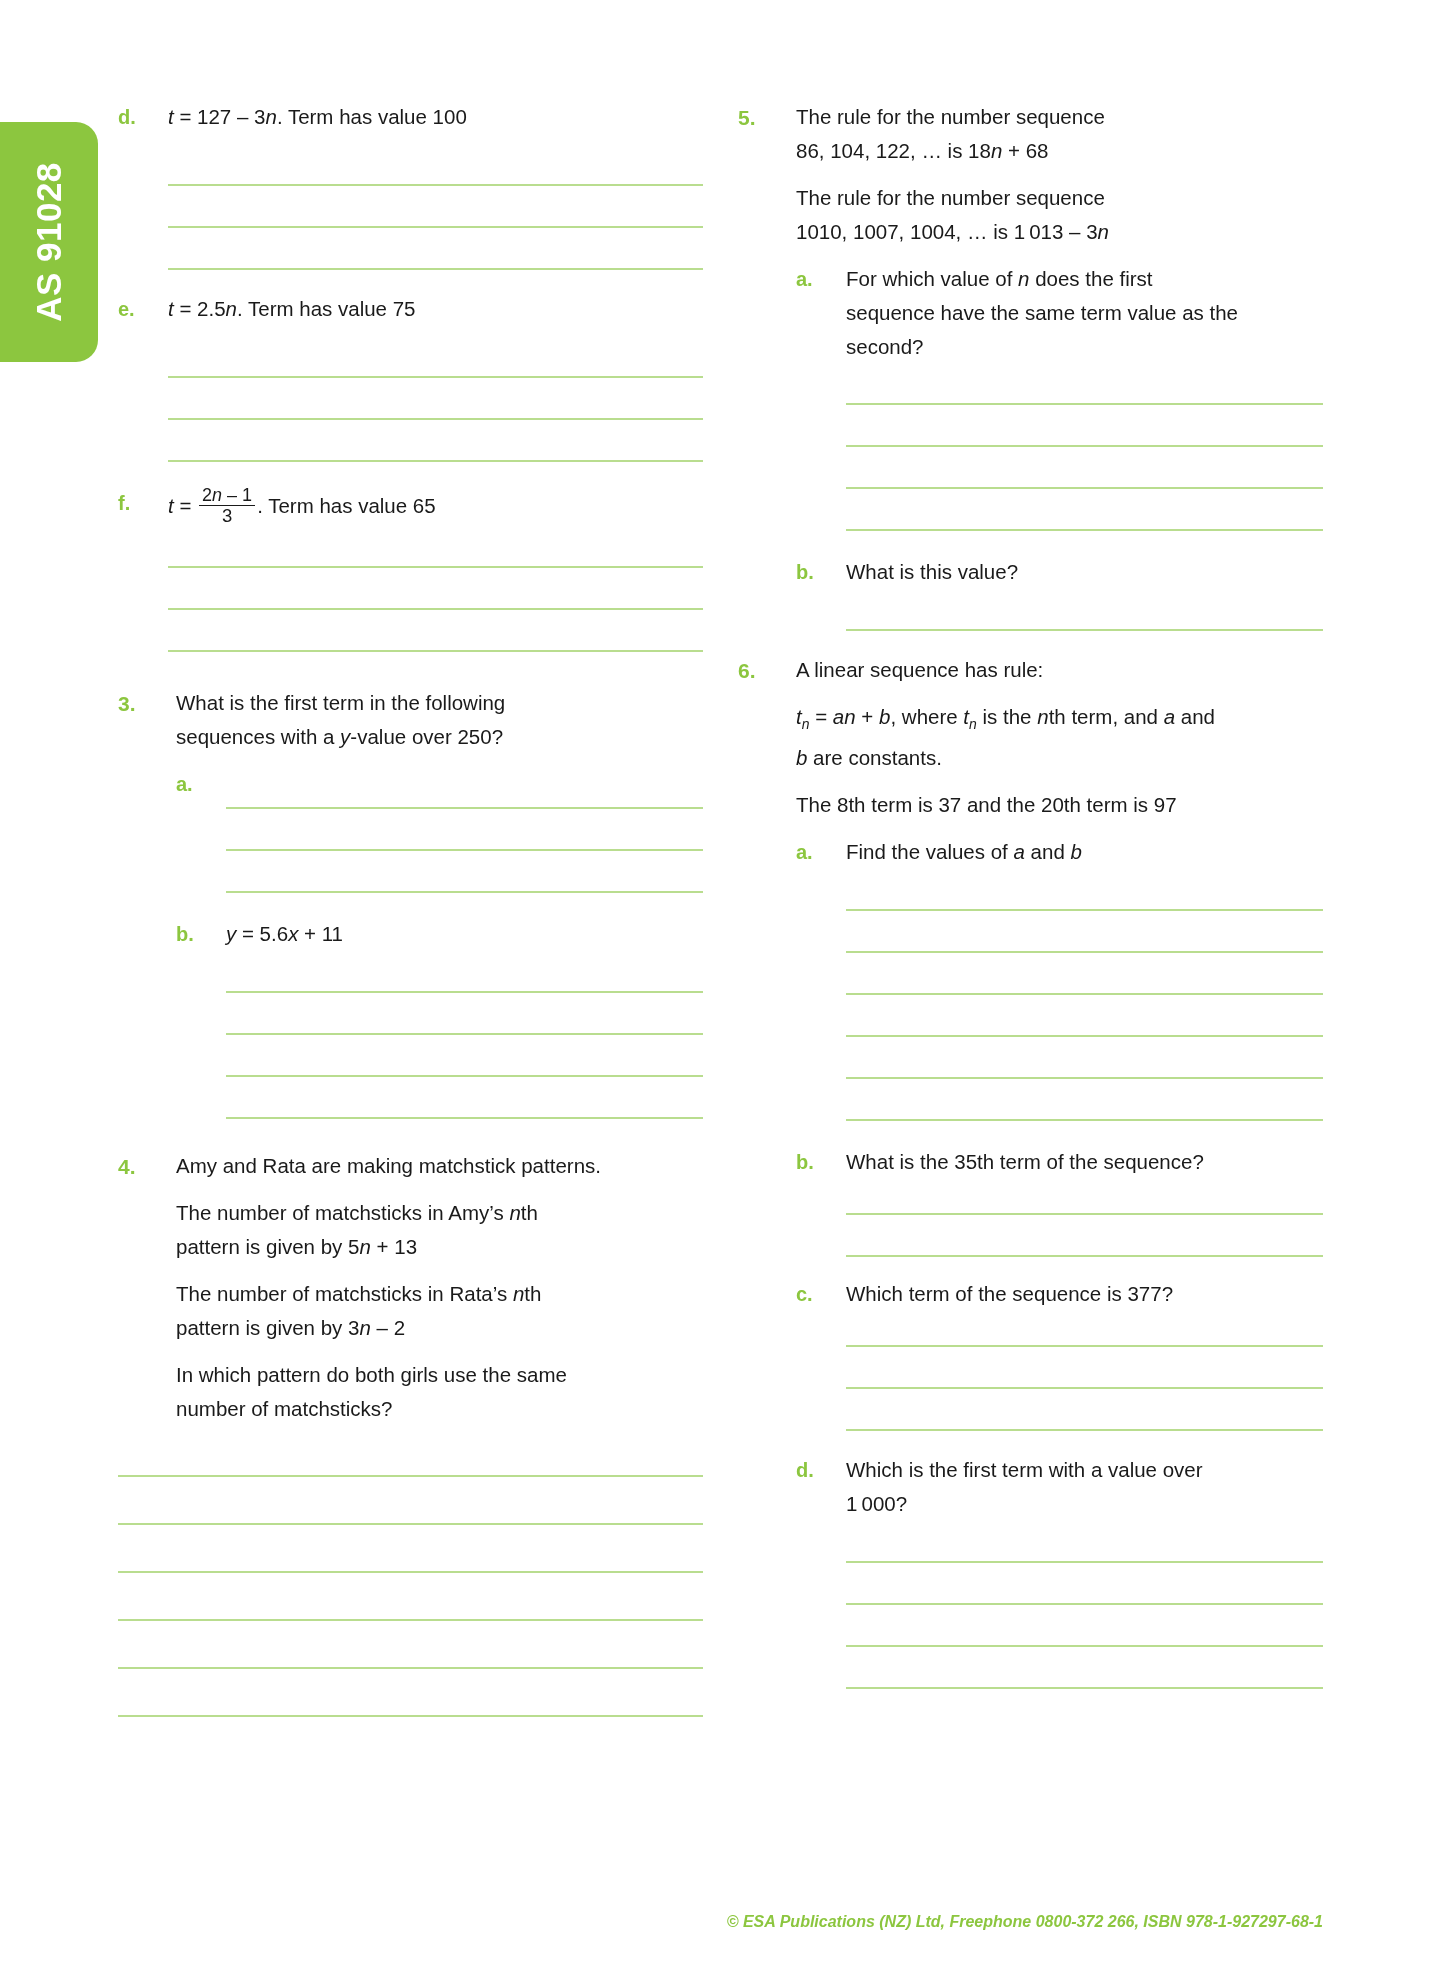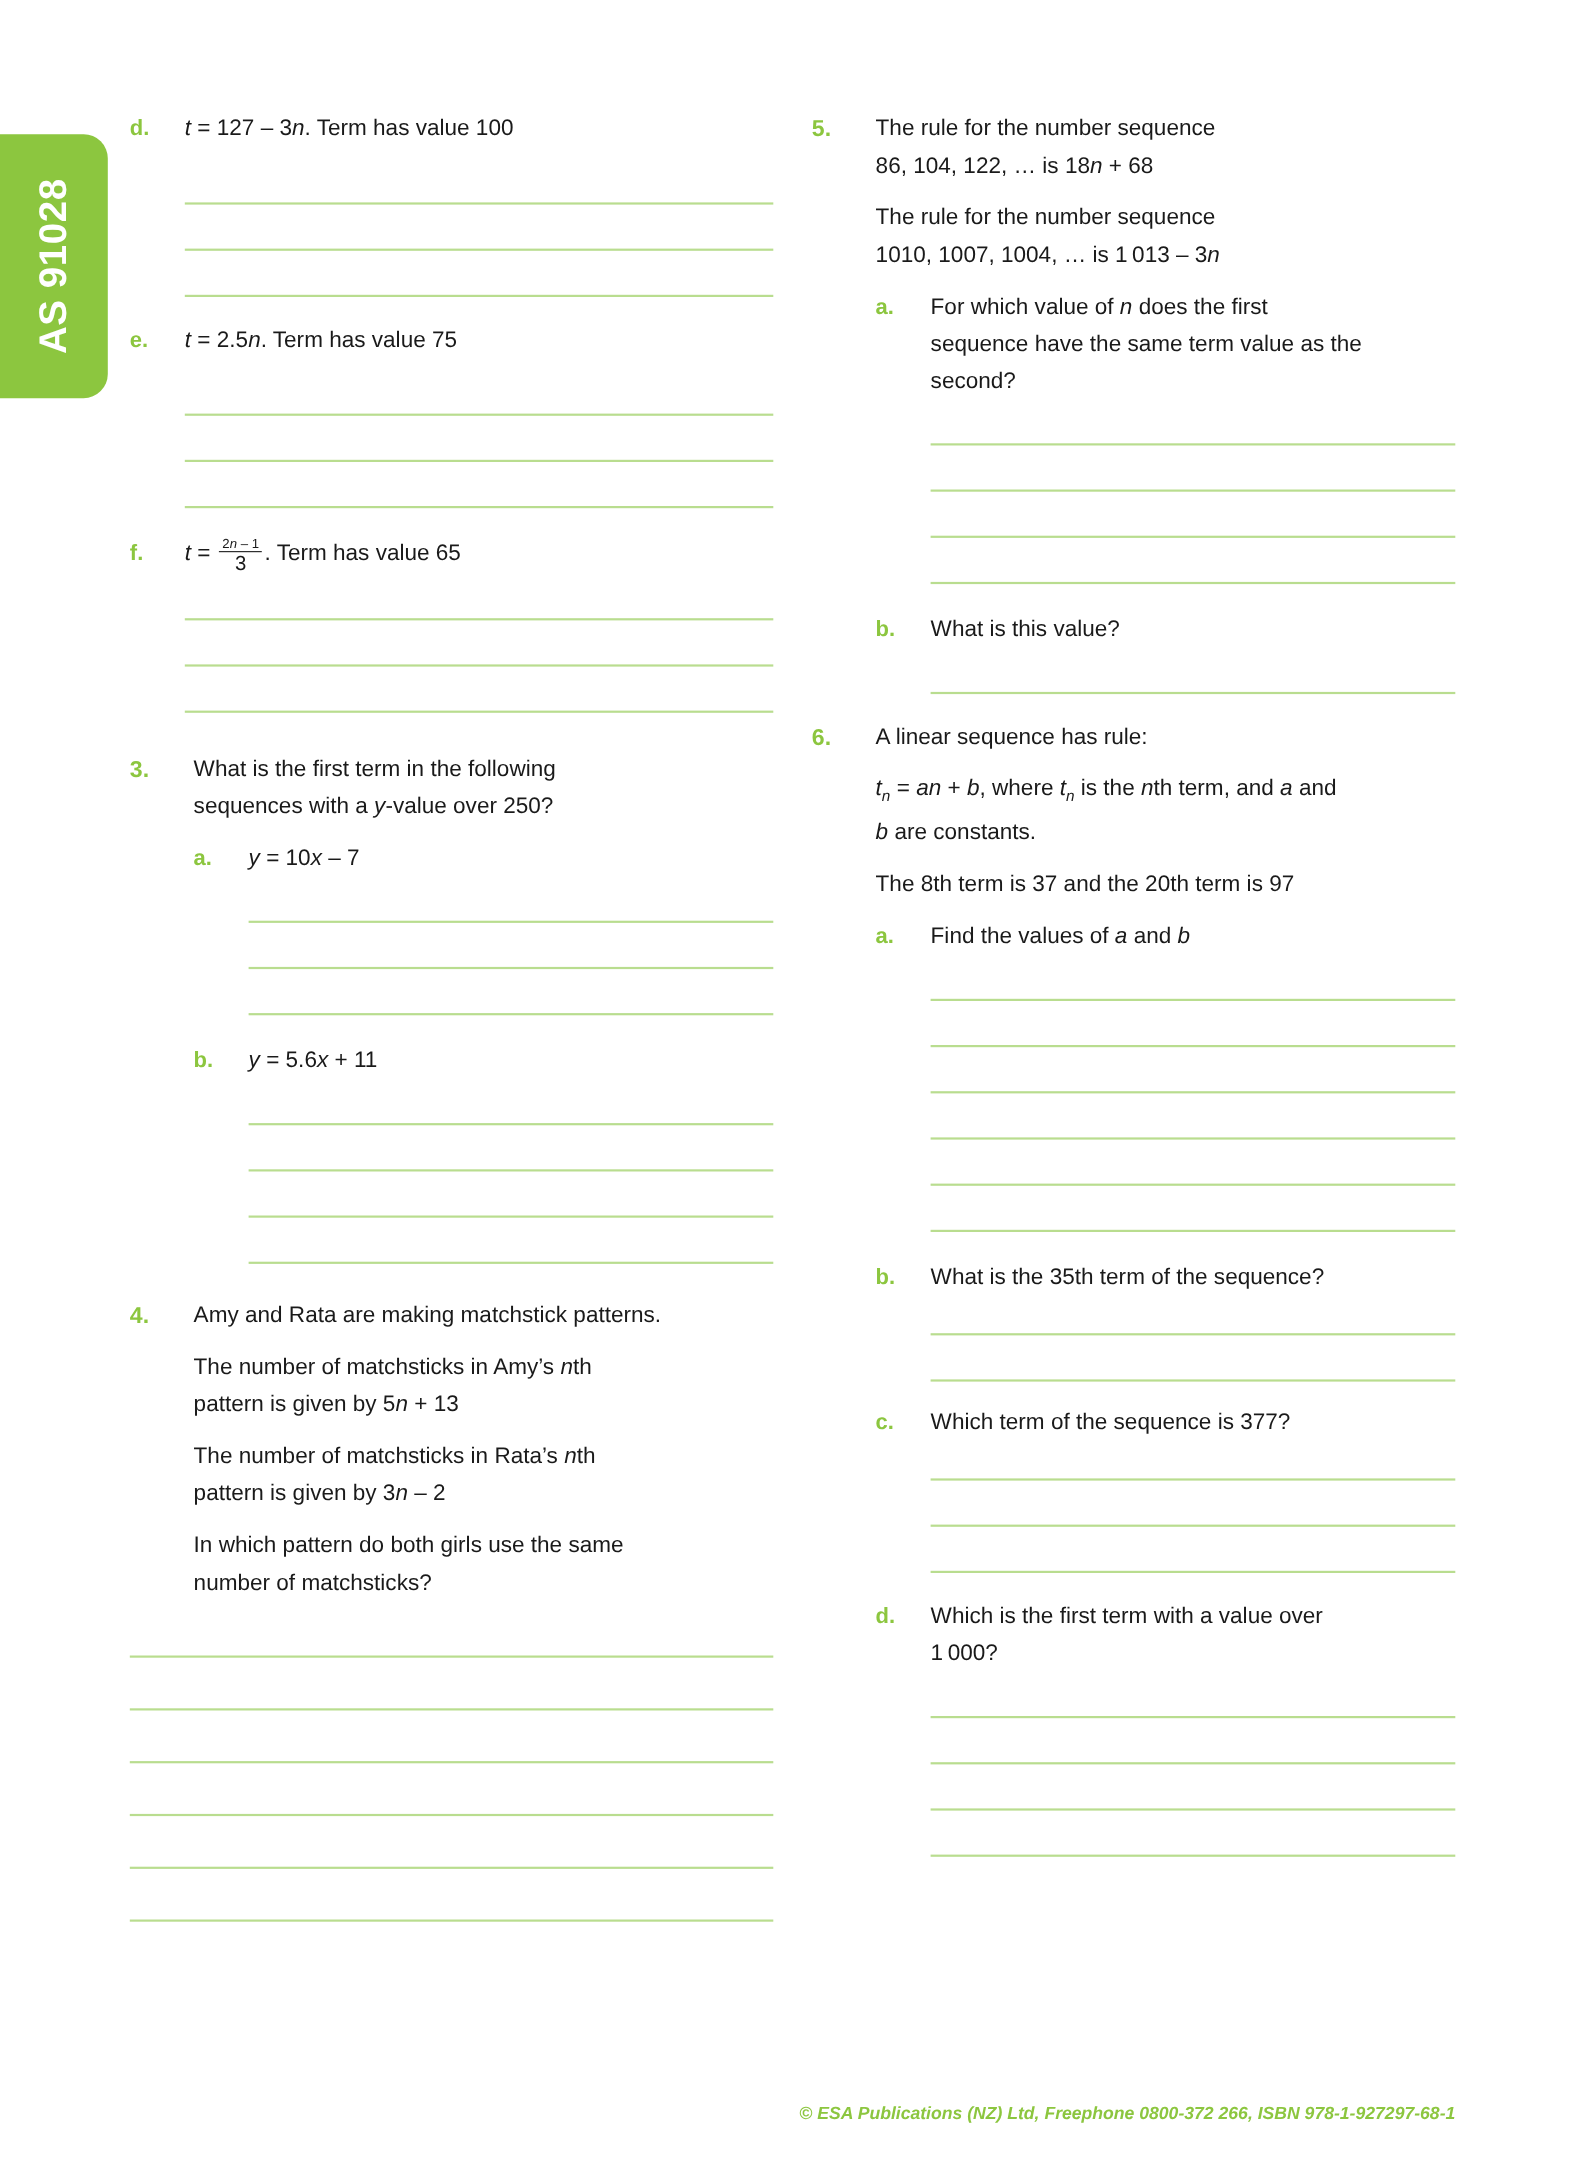--- a/index.html
+++ b/index.html
@@ -144,21 +144,21 @@
   
   .frac {
     display: inline-block;
     vertical-align: -0.45em;
     text-align: center;
     margin: 0 2px;
     line-height: 1.08;
   }
   .frac .num {
     display: block;
-    font-size: 12px;
+    font-size: 18px;
     padding: 0 3px;
   }
   .frac .den {
     display: block;
     font-size: 18.5px;
     border-top: 1.6px solid #1a1a1a;
     padding: 0 3px;
   }
   sub { font-size: 0.68em; font-style: italic; }
 
@@ -235,21 +235,20 @@
 
     <div class="q" style="margin-top:34px;">
       <div class="qnum">3.</div>
       <div class="qbody">
         <p class="ptext tight">What is the first term in the following</p>
         <p class="ptext"><span>sequences with a </span><i>y</i><span>-value over 250?</span></p>
 
         <div class="sub">
           <div class="snum">a.</div>
           <div class="sbody">
-            <p class="ptext tight"><i>y</i><span> = 10</span><i>x</i><span> – 7</span></p>
             <div class="lines">
               <div class="gap-40"></div>
                 <div class="rule"></div>
               <div class="gap-40"></div>
                 <div class="rule"></div>
               <div class="gap-40"></div>
                 <div class="rule"></div>
             </div>
           </div>
         </div>

